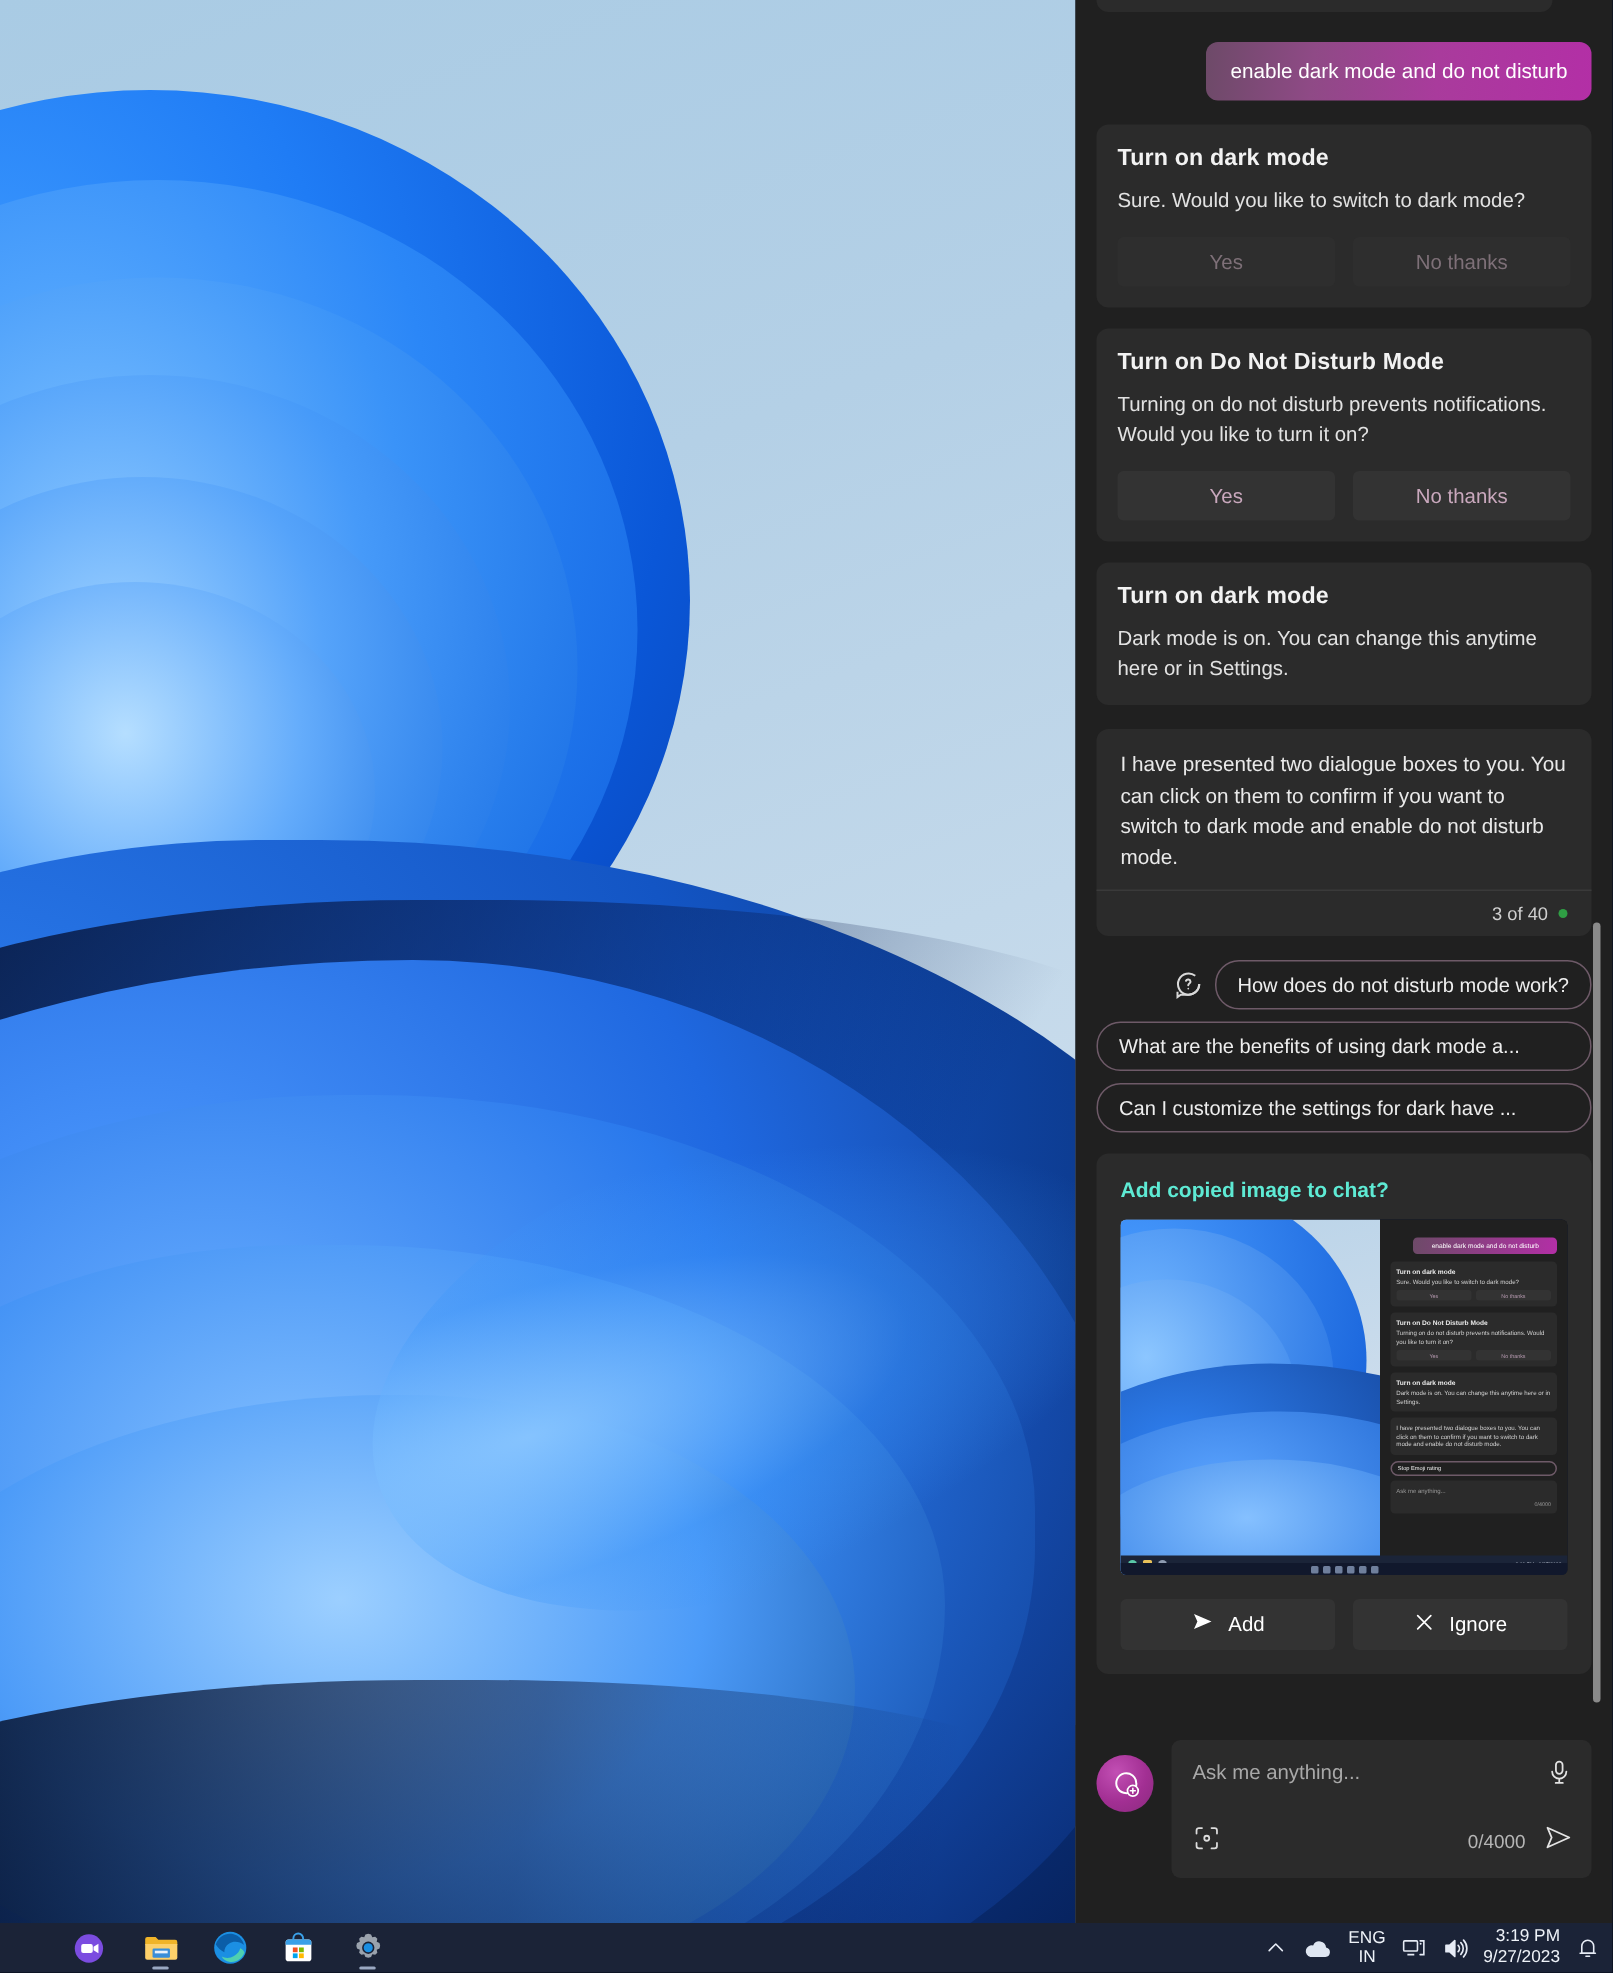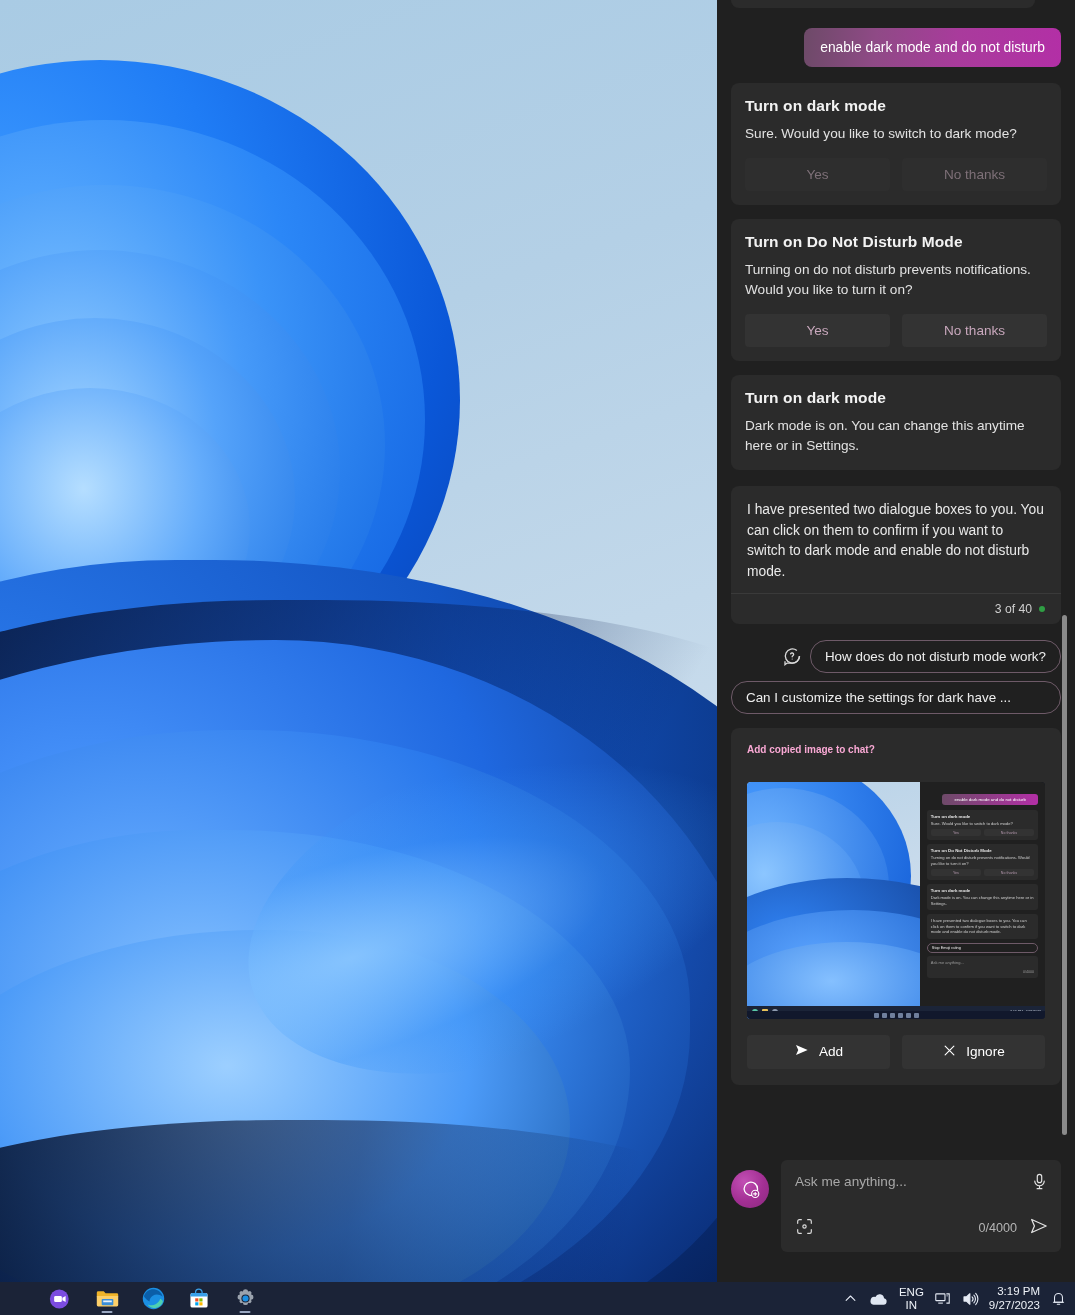--- a/index.html
+++ b/index.html
@@ -101,21 +101,21 @@
   .sugg-chip {
     border: 1px solid #6e5a68; border-radius: 16px; background: transparent;
     color: #eeeeee; font-size: 13.4px; padding: 8px 14px; cursor: pointer;
     white-space: nowrap; overflow: hidden; text-overflow: ellipsis;
   }
   .sugg-chip.wide { width: 100%; text-align: left; }
   .q-icon { flex: 0 0 auto; width: 20px; height: 20px; color: #d9d9d9; }
 
   
   .imgcard { background: #2b2b2b; border-radius: 8px; padding: 16px; margin-bottom: 18px; }
-  .imgcard-title { font-size: 10px; font-weight: 700; color: #f9a8d4; margin-bottom: 27px; }
+  .imgcard-title { font-size: 14px; font-weight: 700; color: #5eead4; margin-bottom: 12px; }
   .thumb {
     position: relative; width: 100%; height: 237px; border-radius: 4px; overflow: hidden;
     background: #0b1224;
   }
   .thumb-wall {
     position: absolute; left: 0; top: 0; width: 58%; height: 100%;
     background: linear-gradient(165deg,#b9d3e8 0%, #cbdcec 55%, #dce7f2 100%);
     overflow: hidden;
   }
   .tw-p { position: absolute; border-radius: 50%; }
@@ -274,20 +274,23 @@
         <div class="sugg-row">
           <span class="q-icon">
             <svg viewBox="0 0 24 24" width="20" height="20" fill="none" stroke="#d9d9d9" stroke-width="1.6">
               <path d="M21 12a8.5 8.5 0 1 1-3.2-6.6"></path>
               <path d="M21 12a8.5 8.5 0 0 1-8.5 8.5H6.2L3.6 22.4v-4.2"></path>
               <path d="M10.4 9.4a1.9 1.9 0 0 1 3.6.8c0 1.3-1.8 1.5-1.8 2.7" stroke-linecap="round"></path>
               <circle cx="12.2" cy="15.6" r=".7" fill="#d9d9d9" stroke="none"></circle>
             </svg>
           </span>
           <button class="sugg-chip">How does do not disturb mode work?</button>
+        </div>
+        <div class="sugg-row">
+          <button class="sugg-chip wide">What are the benefits of using dark mode a...</button>
         </div>
         <div class="sugg-row">
           <button class="sugg-chip wide">Can I customize the settings for dark have ...</button>
         </div>
       </div>
 
       <div class="imgcard">
         <div class="imgcard-title">Add copied image to chat?</div>
 
         <div class="thumb">

